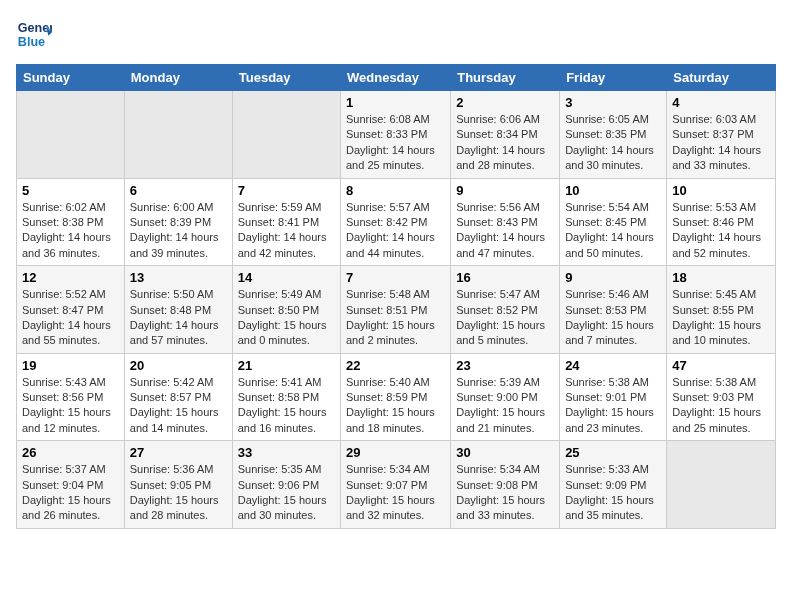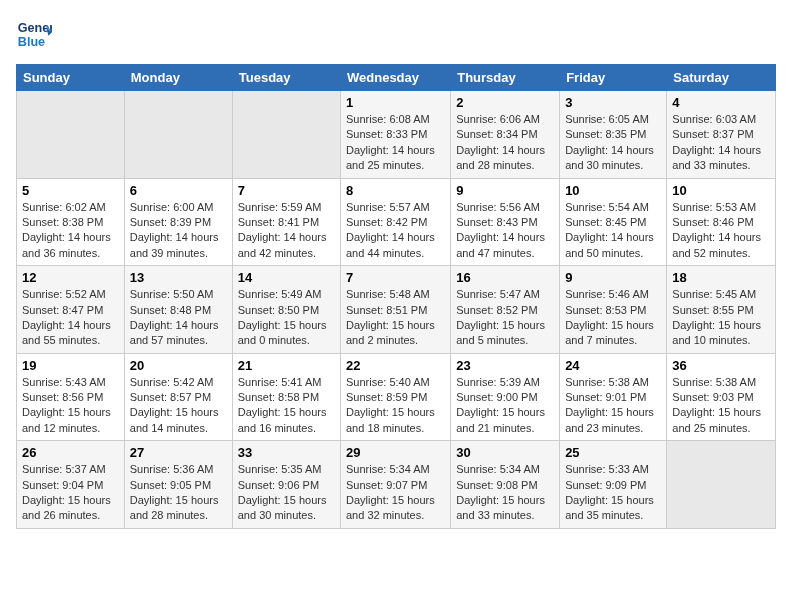--- a/index.html
+++ b/index.html
@@ -212,21 +212,21 @@
         </td>
         <td>
           <span class="day-number">23</span>
           <div class="day-info">Sunrise: 5:39 AM<br>Sunset: 9:00 PM<br>Daylight: 15 hours<br>and 21 minutes.</div>
         </td>
         <td>
           <span class="day-number">24</span>
           <div class="day-info">Sunrise: 5:38 AM<br>Sunset: 9:01 PM<br>Daylight: 15 hours<br>and 23 minutes.</div>
         </td>
         <td>
-          <span class="day-number">36</span>
+          <span class="day-number">47</span>
           <div class="day-info">Sunrise: 5:38 AM<br>Sunset: 9:03 PM<br>Daylight: 15 hours<br>and 25 minutes.</div>
         </td>
       </tr>
       <tr>
         <td>
           <span class="day-number">26</span>
           <div class="day-info">Sunrise: 5:37 AM<br>Sunset: 9:04 PM<br>Daylight: 15 hours<br>and 26 minutes.</div>
         </td>
         <td>
           <span class="day-number">27</span>

